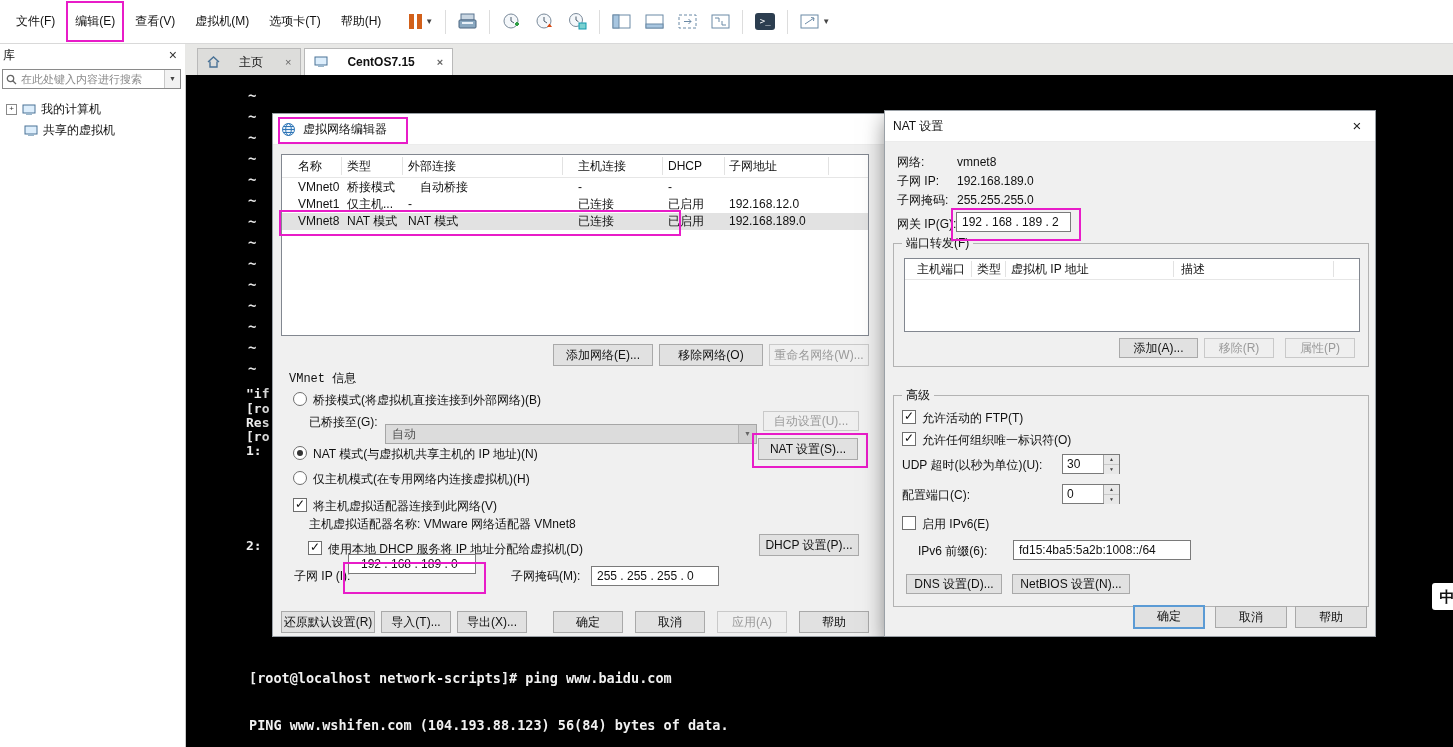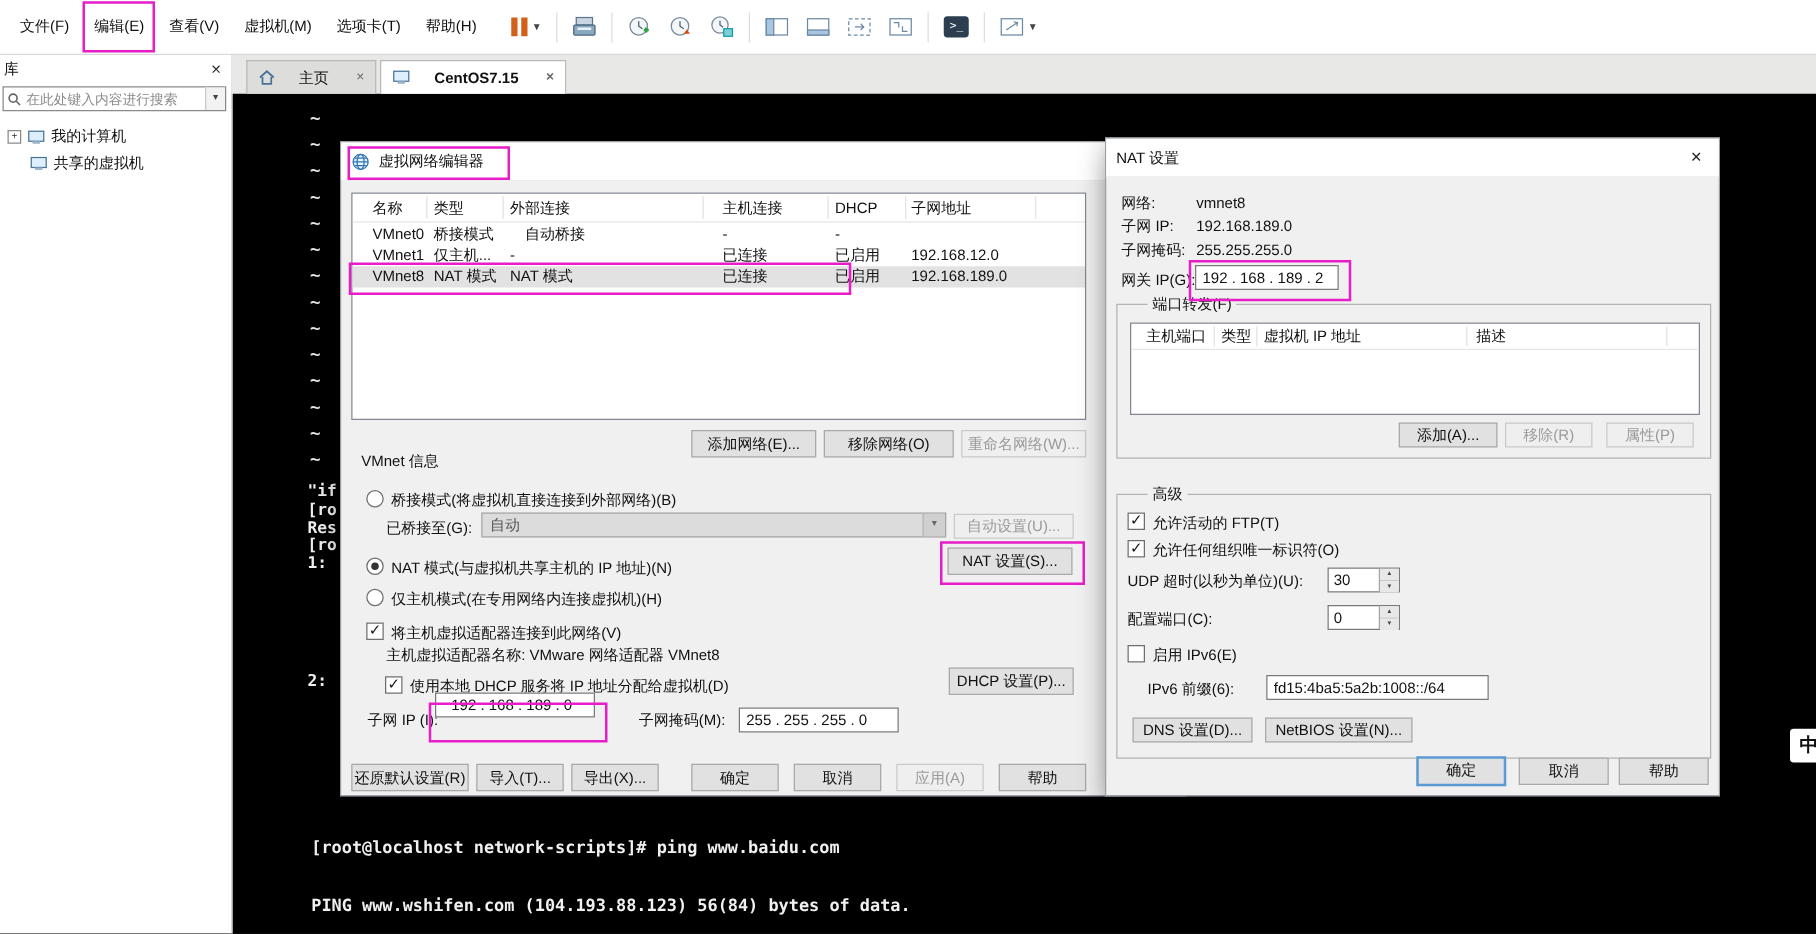--- a/index.html
+++ b/index.html
@@ -70,21 +70,21 @@
          background:#fff;vertical-align:-2px;margin-right:6px;position:relative;}
   .radio.on::after{content:"";position:absolute;left:3px;top:3px;width:6px;height:6px;border-radius:50%;background:#333;}
   .check{display:inline-block;width:12px;height:12px;border:1px solid #6e6e6e;background:#fff;
          vertical-align:-2px;margin-right:6px;position:relative;}
   .check.on::after{content:"\2713";position:absolute;left:0;top:-2px;width:12px;font-size:12px;text-align:center;color:#111;}
   .combo{position:absolute;box-sizing:border-box;border:1px solid #a6a6a6;background:#dcdcdc;
          color:#555;padding:0 6px;line-height:18px;height:20px;}
   .combo .arr{position:absolute;right:0;top:0;width:17px;height:100%;background:#d0d0d0;
               border-left:1px solid #b4b4b4;text-align:center;font-size:7px;line-height:18px;color:#666;}
   .group{position:absolute;border:1px solid #b3b3b3;box-sizing:border-box;}
-  .glabel{position:absolute;top:-8px;left:24px;background:#f0f0f0;padding:0 4px;line-height:14px;white-space:nowrap;}
+  .glabel{position:absolute;top:-8px;left:8px;background:#f0f0f0;padding:0 4px;line-height:14px;white-space:nowrap;}
   .spin{position:absolute;background:#fff;border:1px solid #7a7a7a;box-sizing:border-box;
         font-size:12px;line-height:18px;padding:0 4px;}
   .spin .arrows{position:absolute;right:0;top:0;width:15px;height:100%;border-left:1px solid #a6a6a6;
                 display:flex;flex-direction:column;}
   .spin .arrows span{flex:1;font-size:5px;line-height:9px;text-align:center;background:#e8e8e8;color:#444;}
   .spin .arrows span:first-child{border-bottom:1px solid #c9c9c9;}
   
   .vtable{position:absolute;background:#fff;border:1px solid #828790;box-sizing:border-box;}
   .vhead{position:absolute;left:0;right:0;top:0;height:22px;border-bottom:1px solid #e6e6e6;}
   .vh{position:absolute;top:0;height:22px;line-height:22px;white-space:nowrap;}
@@ -324,27 +324,27 @@
         <span class="vcell" style="left:386px;">已启用</span>
         <span class="vcell" style="left:447px;">192.168.189.0</span>
       </div>
       <div class="hl" style="left:-3px;top:55px;width:398px;height:22px;"></div>
     </div>
 
     <div class="btn" style="left:280px;top:230px;width:100px;">添加网络(E)...</div>
     <div class="btn" style="left:386px;top:230px;width:104px;">移除网络(O)</div>
     <div class="btn dis" style="left:496px;top:230px;width:100px;">重命名网络(W)...</div>
 
-    <div class="lbl" style="left:16px;top:248px;">VMnet 信息</div>
+    <div class="lbl" style="left:16px;top:258px;font-family:Liberation Mono, monospace;">VMnet 信息</div>
 
     <div class="lbl" style="left:20px;top:278px;">
       <span class="radio"></span><span>桥接模式(将虚拟机直接连接到外部网络)(B)</span>
     </div>
     <div class="lbl" style="left:36px;top:301px;">已桥接至(G):</div>
-    <div class="combo" style="left:112px;top:296px;width:372px;">
+    <div class="combo" style="left:112px;top:310px;width:372px;">
       <span>自动</span>
       <span class="arr">▼</span>
     </div>
     <div class="btn dis" style="left:490px;top:297px;width:96px;height:20px;line-height:18px;">自动设置(U)...</div>
 
     <div class="lbl" style="left:20px;top:332px;">
       <span class="radio on"></span><span>NAT 模式(与虚拟机共享主机的 IP 地址)(N)</span>
     </div>
     <div class="btn" style="left:485px;top:324px;width:100px;">NAT 设置(S)...</div>
     <div class="hl" style="left:479px;top:319px;width:112px;height:31px;"></div>

